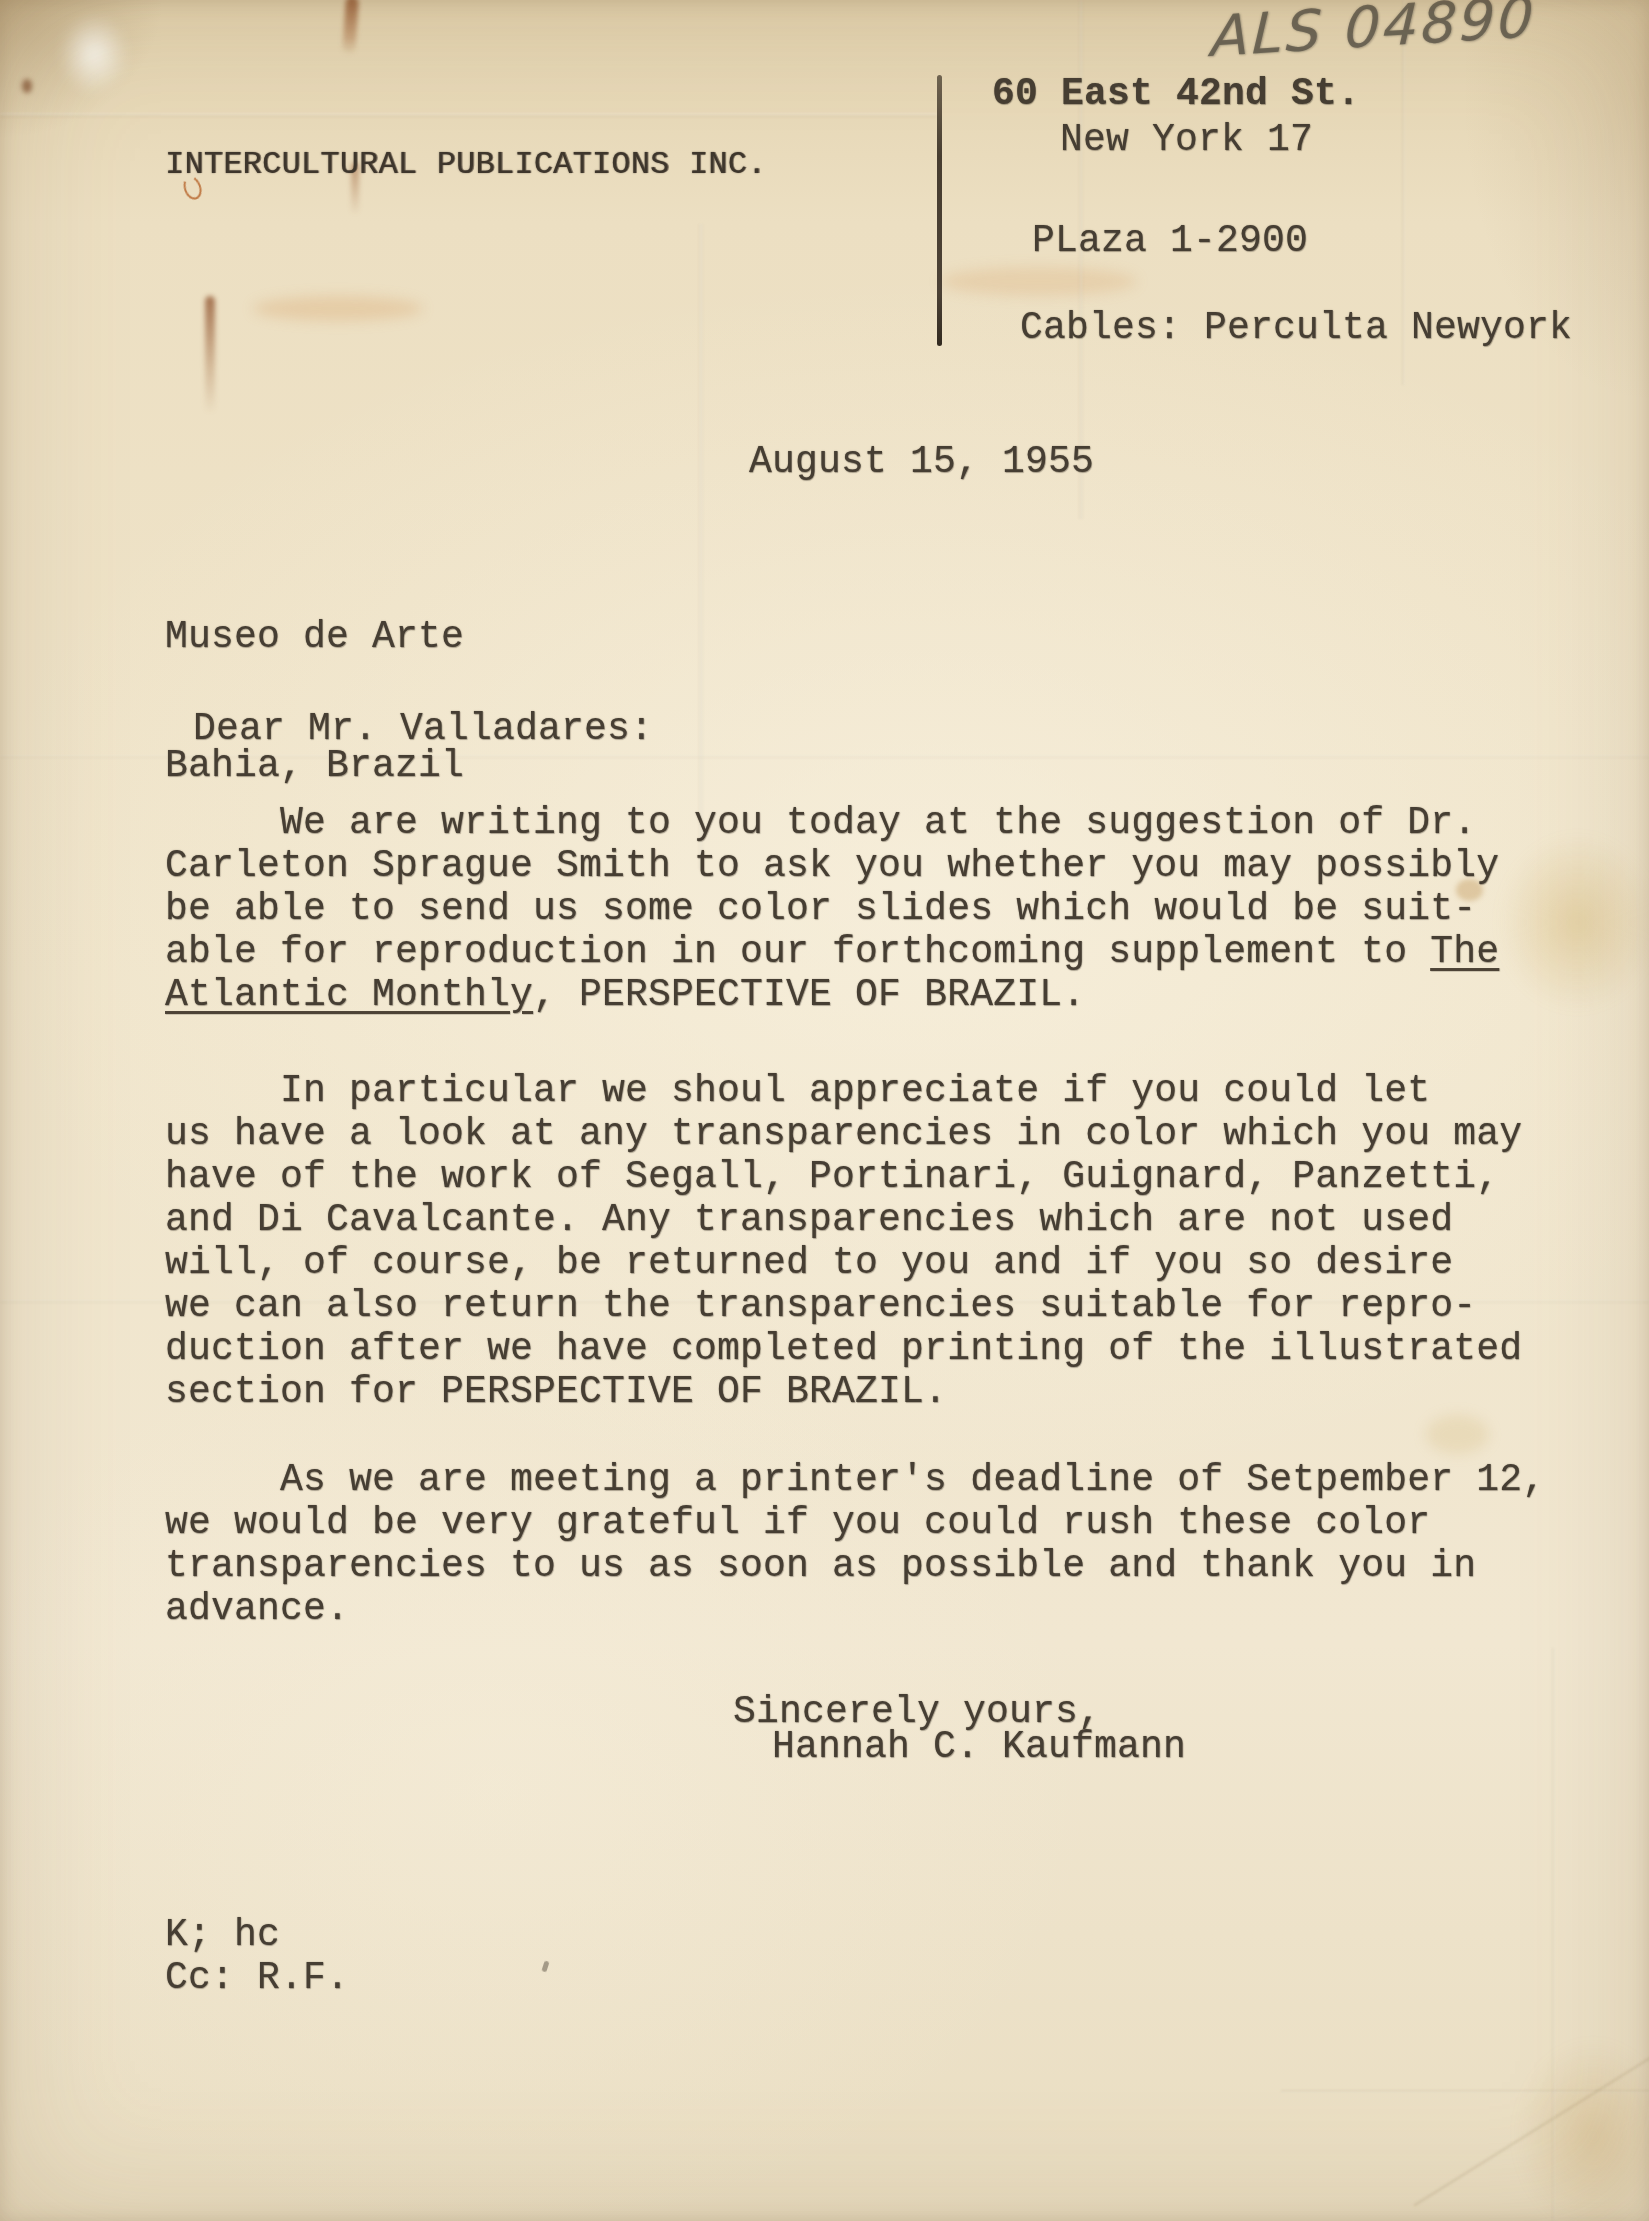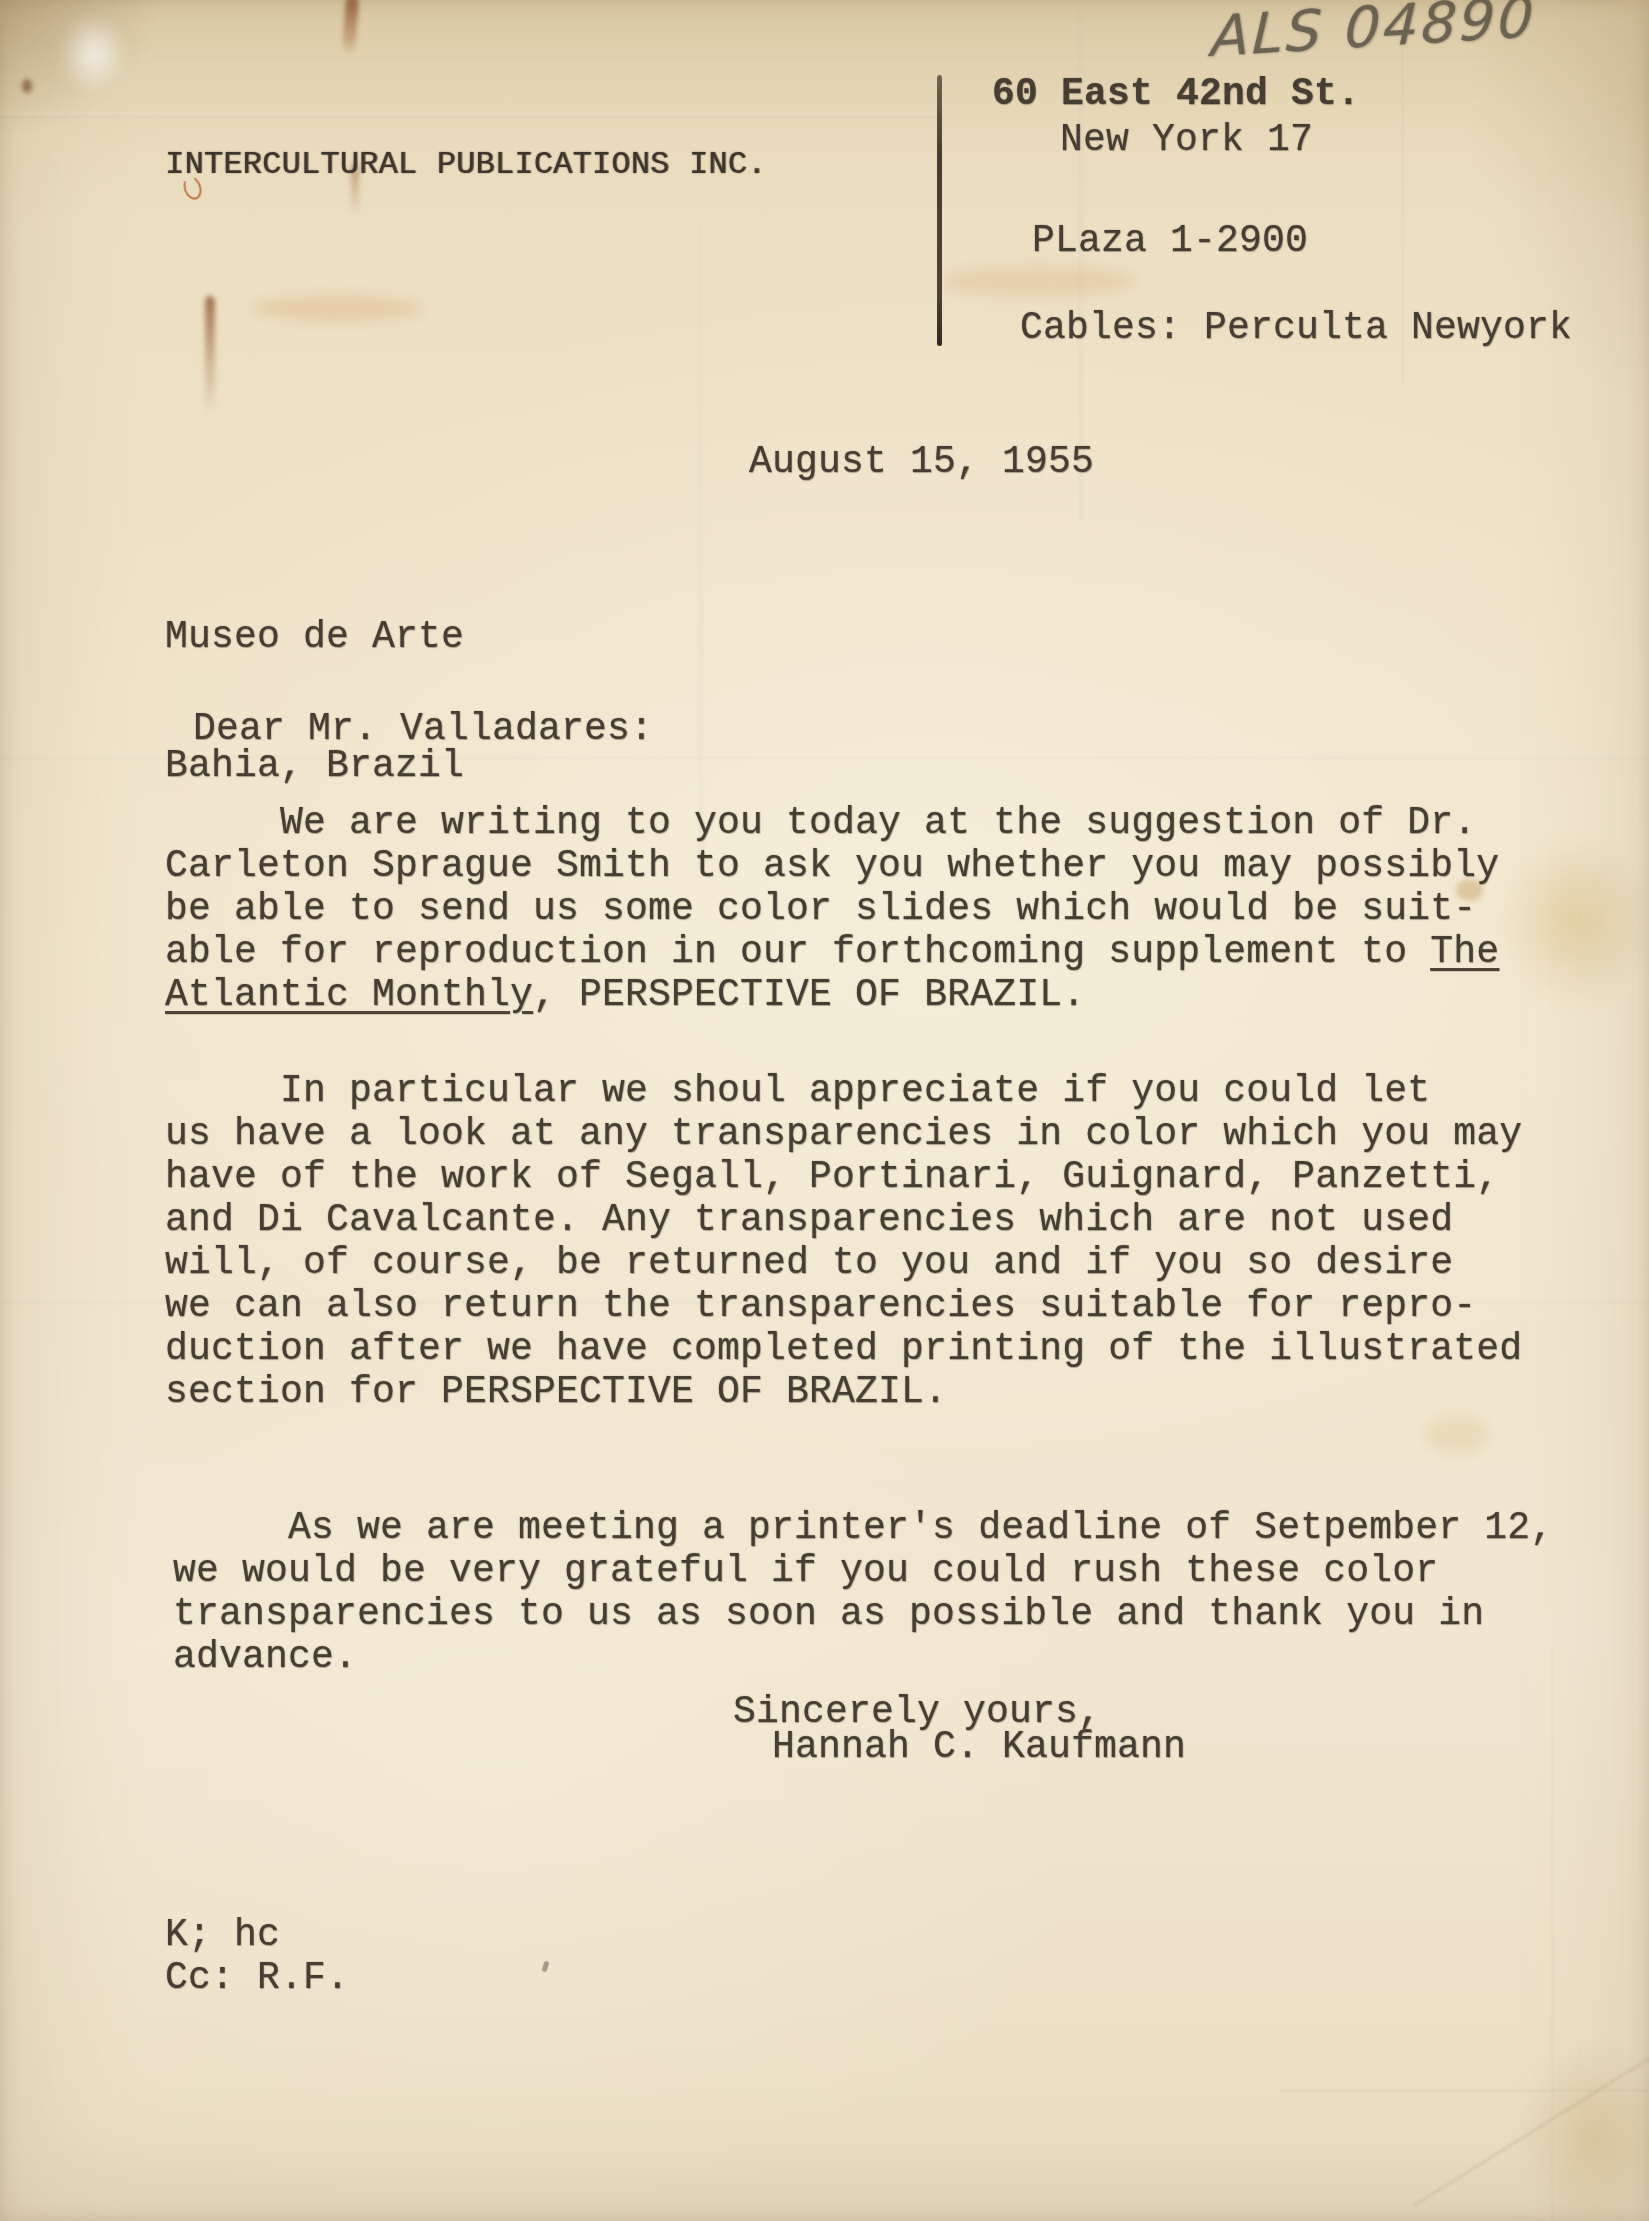--- a/index.html
+++ b/index.html
@@ -101,21 +101,21 @@
 
   <div class="typed" style="left:165px;top:529px;">
     <div>Museo de Arte</div>
     <div>Bahia, Brazil</div>
   </div>
 
   <div class="typed" style="left:165px;top:707px;margin-left:28px;">Dear Mr. Valladares:</div>
 
   <div class="typed" style="left:165px;top:801px;"><div><span>     We are writing to you today at the suggestion of Dr.</span></div><div><span>Carleton Sprague Smith to ask you whether you may possibly</span></div><div><span>be able to send us some color slides which would be suit-</span></div><div><span>able for reproduction in our forthcoming supplement to </span><span class="u">The</span></div><div><span class="u">Atlantic Monthly</span><span>, PERSPECTIVE OF BRAZIL.</span></div></div>
   <div class="typed" style="left:165px;top:1069px;"><div><span>     In particular we shoul appreciate if you could let</span></div><div><span>us have a look at any transparencies in color which you may</span></div><div><span>have of the work of Segall, Portinari, Guignard, Panzetti,</span></div><div><span>and Di Cavalcante. Any transparencies which are not used</span></div><div><span>will, of course, be returned to you and if you so desire</span></div><div><span>we can also return the transparencies suitable for repro-</span></div><div><span>duction after we have completed printing of the illustrated</span></div><div><span>section for PERSPECTIVE OF BRAZIL.</span></div></div>
-  <div class="typed" style="left:173px;top:1458px;margin-top:48px;"><div><span>     As we are meeting a printer's deadline of Setpember 12,</span></div><div><span>we would be very grateful if you could rush these color</span></div><div><span>transparencies to us as soon as possible and thank you in</span></div><div><span>advance.</span></div></div>
+  <div class="typed" style="left:165px;top:1458px;"><div><span>     As we are meeting a printer's deadline of Setpember 12,</span></div><div><span>we would be very grateful if you could rush these color</span></div><div><span>transparencies to us as soon as possible and thank you in</span></div><div><span>advance.</span></div></div>
 
   <div class="typed" style="left:733px;top:1682px;margin-top:8px;">Sincerely yours,</div>
   <div class="typed" style="left:772px;top:1725px;">Hannah C. Kaufmann</div>
 
   <div class="typed" style="left:165px;top:1913px;">K; hc</div>
   <div class="typed" style="left:165px;top:1956px;">Cc: R.F.</div>
 
   <div class="vignette"></div>
 </div>
 

